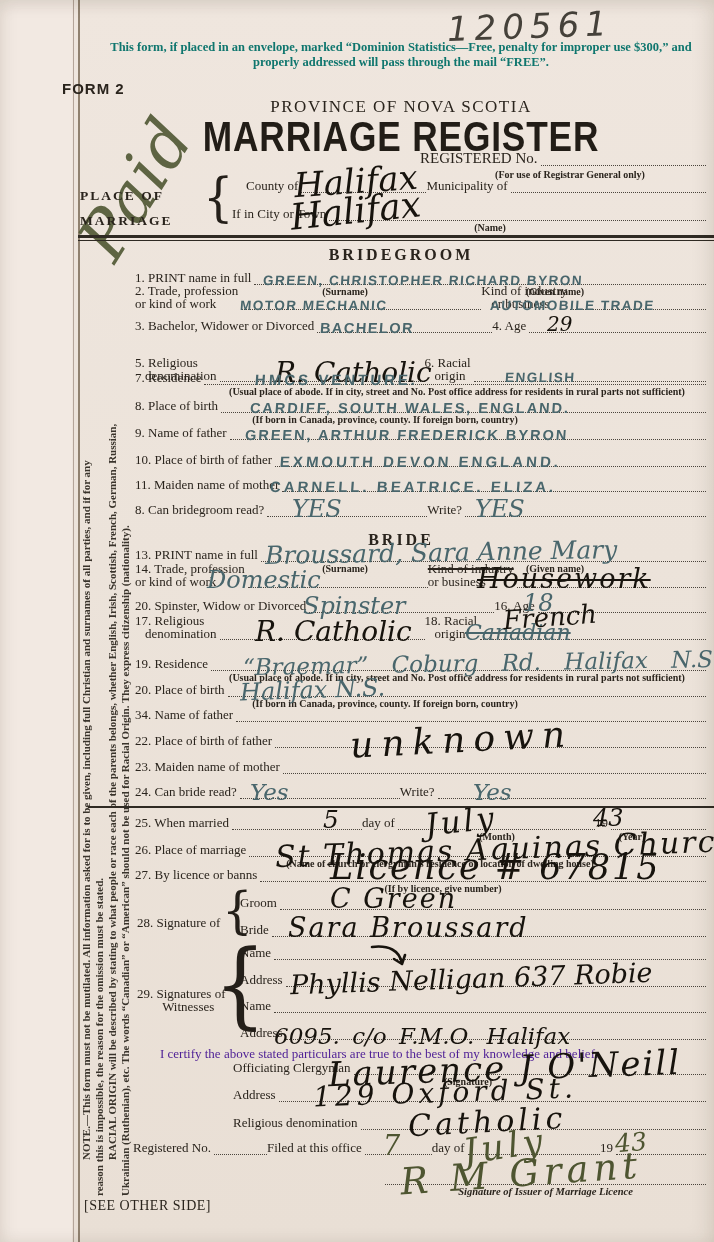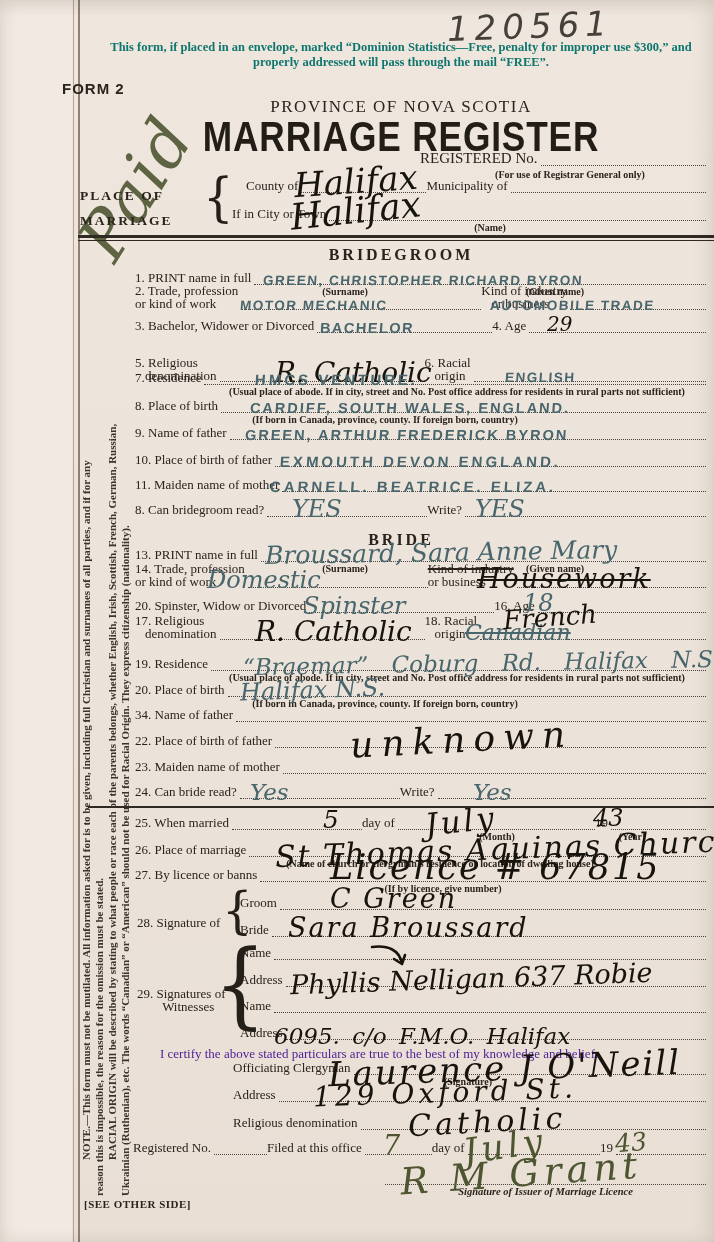--- a/index.html
+++ b/index.html
@@ -43,21 +43,21 @@
   .brace{position:absolute;font-family:"DejaVu Serif",serif;color:#241f19;line-height:1;z-index:1;}
   .divider-a{left:78px;right:0;top:235px;height:2.5px;background:#2f2a23;}
   .divider-b{left:78px;right:0;top:240px;height:1px;background:#2f2a23;}
   .thick-rule{left:88px;right:0;top:806px;height:2px;background:#2f2a23;}
   .margin-note{left:80px;top:1196px;width:908px;height:52px;transform:rotate(-90deg);
     transform-origin:0 0;font-weight:bold;font-size:11px;line-height:13px;color:#39332b;white-space:nowrap;}
   .margin-note .mline{display:block;}
   .margin-note .indent{text-indent:36px;}
   .certify{font-size:13px;color:#4c1d95;}
   .issuer-caption{font-style:italic;font-weight:bold;font-size:10.5px;}
-  .sos{font-weight:bold;font-size:11px;letter-spacing:.5px;}
+  .sos{font-weight:normal;font-size:14px;letter-spacing:.5px;}
 </style>
 </head>
 <body>
 
 <div class="abs edge-strip"></div>
 <div class="abs vrule1"></div>
 <div class="abs vrule2"></div>
 
 <div class="abs margin-note">
   <span class="mline indent">NOTE.—This form must not be mutilated.  All information asked for is to be given, including full Christian and surnames of all parties, and if for any</span>

